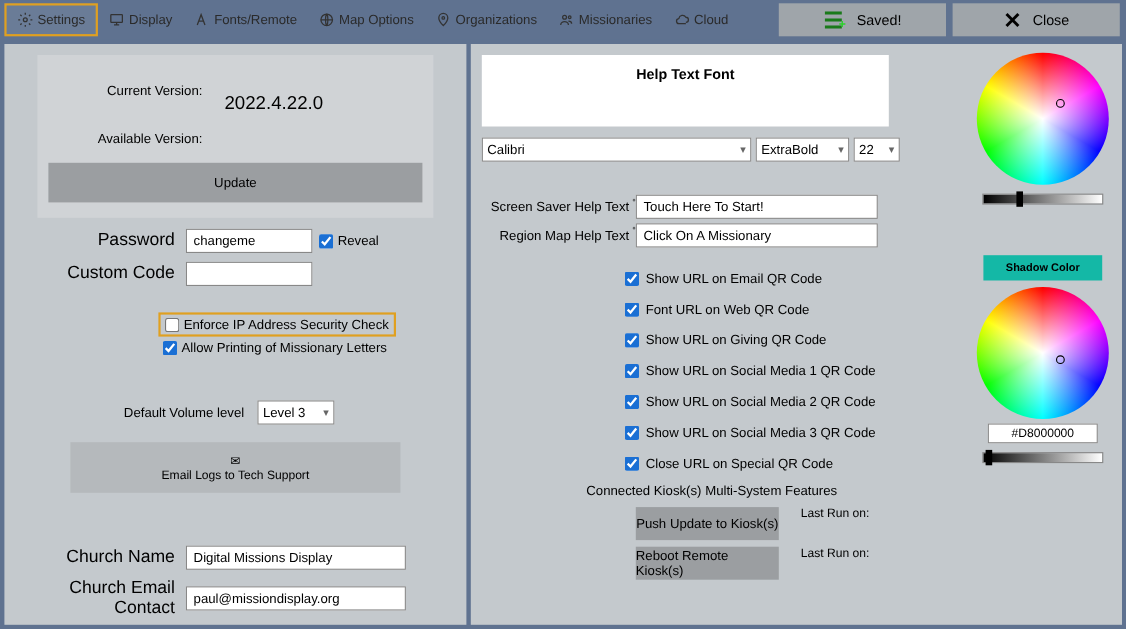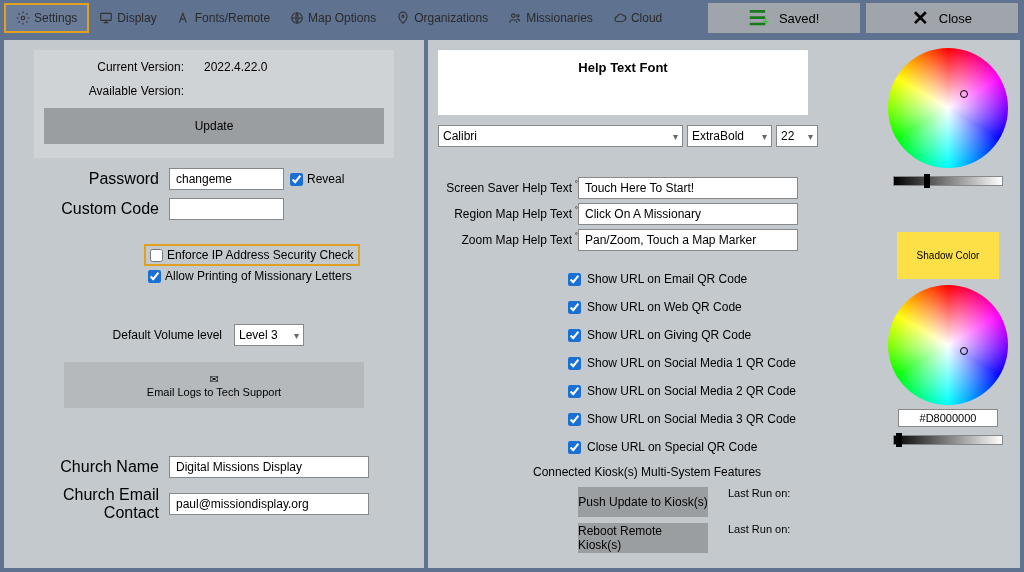--- a/index.html
+++ b/index.html
@@ -14,21 +14,21 @@
 .top-btn { display: flex; align-items: center; justify-content: center; gap: 10px; background: #9fa5aa; width: 152px; height: 30px; font-size: 13px; cursor: pointer; }
 .top-btn .icon { font-size: 20px; }
 
 .main { display: flex; height: calc(572px - 36px); gap: 4px; padding: 4px; }
 .panel { background: #c4c9cd; flex: 1; position: relative; padding: 10px; }
 .panel-left { flex: 0 0 420px; }
 
 .version-box { background: #d0d3d6; margin: 0 auto 10px auto; width: 360px; padding: 10px 10px 14px 10px; }
 .vrow { display: flex; align-items: center; margin-bottom: 10px; }
 .vrow .lbl { width: 160px; text-align: right; padding-right: 20px; font-size: 12px; }
-.vrow .val { font-size: 12px; }
+.vrow .val { font-size: 17px; margin-top: 24px; }
 .update-btn { background: #9b9ea1; width: 100%; height: 36px; display: flex; align-items: center; justify-content: center; font-size: 12px; cursor: pointer; }
 
 .form-row { display: flex; align-items: center; margin: 8px 0; }
 .form-row .lbl { width: 155px; text-align: right; padding-right: 10px; font-size: 16px; }
 .form-row input[type=text] { height: 22px; border: 1px solid #888; padding: 2px 6px; font-size: 12px; background: #fff; }
 .form-row .cb { margin-left: 6px; }
 .cb-block { margin-left: 130px; }
 .cb-line { display: flex; align-items: center; gap: 4px; font-size: 12px; padding: 1px 0; margin-top: 12px; }
 .cb-line.highlight { border: 2px solid #e0a020; padding: 2px 4px; display: inline-flex; }
 input[type=checkbox] { width: 13px; height: 13px; accent-color: #1a6fd4; }
@@ -60,21 +60,21 @@
 .multi-btn { background: #9b9ea1; height: 30px; width: 130px; display: flex; align-items: center; justify-content: center; font-size: 12px; cursor: pointer; }
 .run-label { font-size: 11px; }
 
 .color-wheel-container { position: absolute; right: 12px; top: 8px; display: flex; flex-direction: column; align-items: center; }
 .color-wheel { width: 120px; height: 120px; border-radius: 50%; background: conic-gradient(red, magenta, blue, cyan, lime, yellow, red); position: relative; }
 .color-wheel::before { content: ''; position: absolute; inset: 0; border-radius: 50%; background: radial-gradient(circle, white 0%, rgba(255,255,255,0) 70%); }
 .color-marker { position: absolute; width: 8px; height: 8px; border: 1px solid #000; border-radius: 50%; background: transparent; }
 .slider { width: 110px; height: 10px; background: linear-gradient(90deg, #000, #fff); border: 1px solid #888; margin-top: 8px; position: relative; }
 .slider-thumb { position: absolute; width: 6px; height: 14px; background: #000; top: -3px; }
 
-.shadow-label { background: #fde047; padding: 18px 20px; font-size: 10px; font-weight: normal; margin-bottom: 6px; }
+.shadow-label { background: #14b8a6; padding: 6px 20px; font-size: 10px; font-weight: bold; margin-bottom: 6px; }
 .color-wheel-container.second { top: 192px; }
 .hex-input { width: 100px; height: 18px; border: 1px solid #888; font-size: 11px; text-align: center; margin-top: 4px; background: #fff; }
 
 svg { width: 14px; height: 14px; }
 </style>
 </head>
 <body>
 
 <div class="top-bar">
   <div class="tab-row">
@@ -235,34 +235,30 @@
 
     <div class="help-texts">
       <div class="ht-row">
         <div class="lbl">Screen Saver Help Text</div>
         <input type="text" value="Touch Here To Start!" style="">
       </div>
       <div class="ht-row">
         <div class="lbl">Region Map Help Text</div>
         <input type="text" value="Click On A Missionary" style="">
       </div>
-      <div class="ht-row">
-        <div class="lbl">Zoom Map Help Text</div>
-        <input type="text" value="Pan/Zoom, Touch a Map Marker" style="">
-      </div>
     </div>
 
     <div class="qr-checks">
       <div class="cb-line">
           <input type="checkbox" checked="" style="">
           <span>Show URL on Email QR Code</span>
         </div>
       <div class="cb-line">
           <input type="checkbox" checked="" style="">
-          <span>Show URL on Web QR Code</span>
+          <span>Font URL on Web QR Code</span>
         </div>
       <div class="cb-line">
           <input type="checkbox" checked="" style="">
           <span>Show URL on Giving QR Code</span>
         </div>
       <div class="cb-line">
           <input type="checkbox" checked="" style="">
           <span>Show URL on Social Media 1 QR Code</span>
         </div>
       <div class="cb-line">

